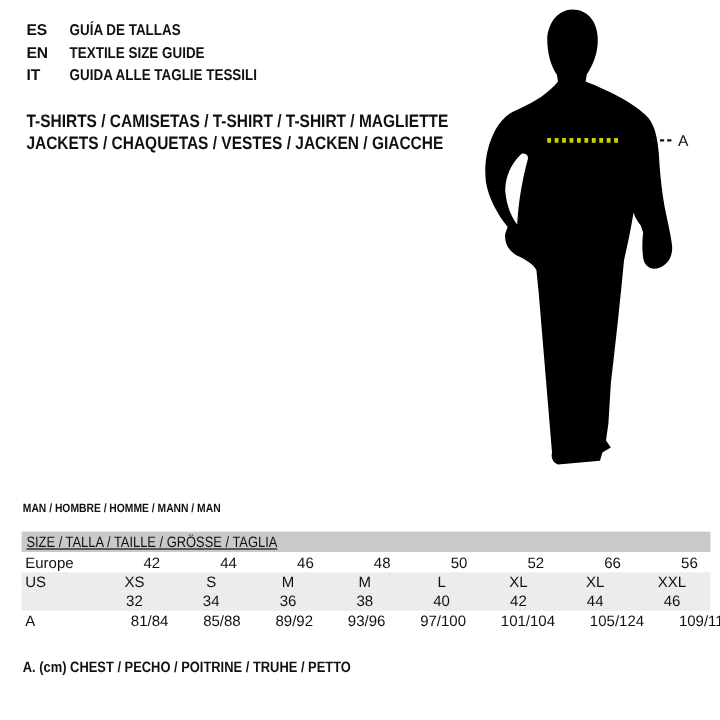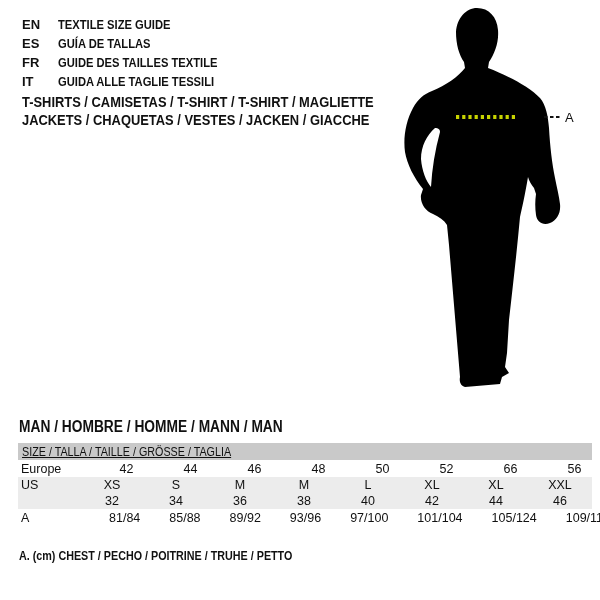--- a/index.html
+++ b/index.html
@@ -16,49 +16,45 @@
   .lang-code { width:36px; flex:0 0 36px; }
 
   
   .categories { position:absolute; left:22px; top:92px; font-weight:bold; font-size:15px; }
   .cat-line { height:18px; display:flex; align-items:center; }
 
   
   .figure-wrap { position:absolute; left:390px; top:5px; width:200px; height:390px; }
 
   
-  .man-title { position:absolute; left:19px; top:419px; font-weight:bold; font-size:16px; height:16px; display:flex; align-items:center; }
+  .man-title { position:absolute; left:19px; top:419px; font-weight:bold; font-size:10px; height:16px; display:flex; align-items:flex-start; }
 
   
   .size-table { position:absolute; left:18px; top:443px; width:574px; font-size:12.5px; }
   .table-header { background:#c9c9c9; height:17px; display:flex; align-items:center; padding-left:4px; box-sizing:border-box;text-decoration:underline; }
   .t-row { display:flex; height:16px; align-items:center; }
   .t-row.tall { height:17px;gap:29px; }
   .t-row.band { background:#ececec; }
   .t-label { width:62px; flex:0 0 62px; padding-left:3px; box-sizing:border-box; }
   .t-cell { flex:1 1 0; text-align:center; }
 
   
   .footnote { position:absolute; left:19px; top:548px; font-weight:bold; font-size:12.5px; height:15px; display:flex; align-items:center; }
 </style>
 </head>
 <body>
 
 <div class="lang-block">
   <div class="lang-row">
-    <span class="lang-code">EN</span>
-    <span class="cond">TEXTILE SIZE GUIDE</span>
-  </div>
-  <div class="lang-row">
     <span class="lang-code">ES</span>
     <span class="cond">GUÍA DE TALLAS</span>
   </div>
   <div class="lang-row">
-    <span class="lang-code">FR</span>
-    <span class="cond">GUIDE DES TAILLES TEXTILE</span>
+    <span class="lang-code">EN</span>
+    <span class="cond">TEXTILE SIZE GUIDE</span>
   </div>
   <div class="lang-row">
     <span class="lang-code">IT</span>
     <span class="cond">GUIDA ALLE TAGLIE TESSILI</span>
   </div>
 </div>
 
 <div class="categories">
   <div class="cat-line">
     <span class="cond">T-SHIRTS / CAMISETAS / T-SHIRT / T-SHIRT / MAGLIETTE</span>

